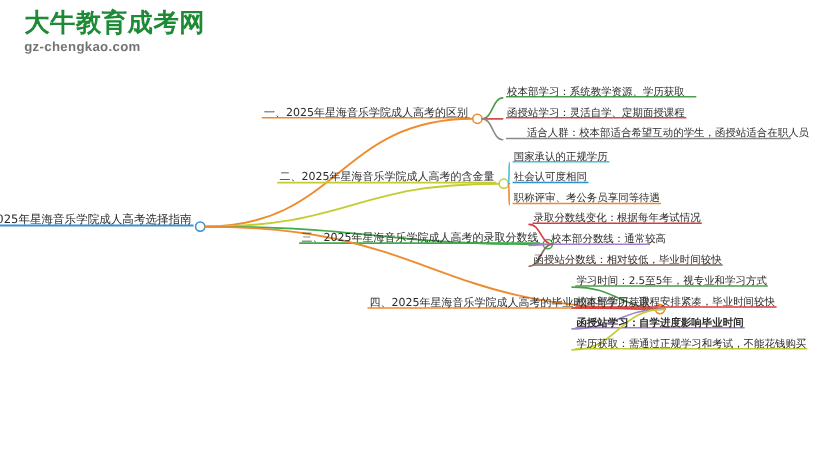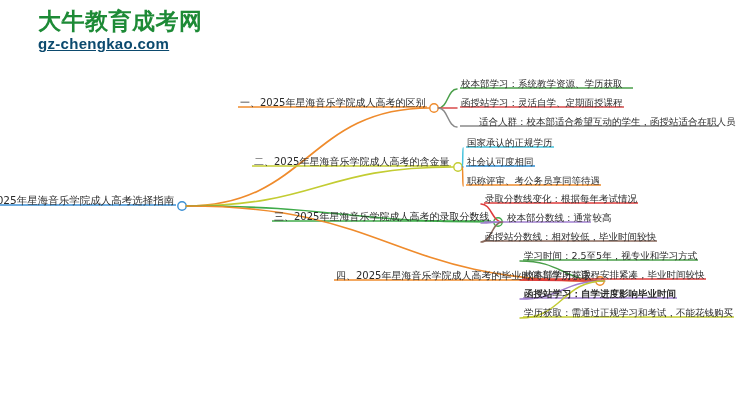--- a/index.html
+++ b/index.html
@@ -83,38 +83,37 @@
     width: 48px;
     text-align: center;
     font-size: 17px;
     font-weight: bold;
     color: #2b2b2b;
     letter-spacing: -1px;
     font-family: "DejaVu Sans", sans-serif;
     line-height: 19px;
   }
   #logo-text-block {
-    margin-left: 24px;
+    margin-left: 8px;
   }
   #logo-title {
     font-size: 23px;
     font-weight: bold;
     color: #1d8a36;
     letter-spacing: 0.5px;
     font-family: "DejaVu Sans", sans-serif;
     line-height: 26px;
   }
   #logo-sub {
-    font-size: 15px;
+    font-size: 12px;
     font-weight: bold;
-    color: #0c4a6e;
+    color: #737373;
     letter-spacing: 0.3px;
     font-family: "Liberation Sans", sans-serif;
     margin-top: 1px;
-    text-decoration: underline;
   }
 
   
   #map {
     position: absolute;
     left: 0;
     top: 0;
     width: 750px;
     height: 410px;
   }
@@ -204,21 +203,21 @@
       <div class="node-label branch-label" style="visibility: visible; left: 240px; top: 95.5px;">一、2025年星海音乐学院成人高考的区别</div>
       <div class="node-label leaf-label" style="visibility: visible; left: 461px; top: 76.5px;">校本部学习：系统教学资源、学历获取</div>
       <div class="node-label leaf-label" style="visibility: visible; left: 461px; top: 95.5px;">函授站学习：灵活自学、定期面授课程</div>
       <div class="node-label leaf-label" style="visibility: visible; left: 461px; top: 114.5px; margin-left: 18px;">适合人群：校本部适合希望互动的学生，函授站适合在职人员</div>
       <div class="node-label branch-label" style="visibility: visible; left: 254px; top: 154.5px;">二、2025年星海音乐学院成人高考的含金量</div>
       <div class="node-label leaf-label" style="visibility: visible; left: 467px; top: 135.5px;">国家承认的正规学历</div>
       <div class="node-label leaf-label" style="visibility: visible; left: 467px; top: 154.5px;">社会认可度相同</div>
       <div class="node-label leaf-label" style="visibility: visible; left: 467px; top: 173.5px;">职称评审、考公务员享同等待遇</div>
       <div class="node-label branch-label" style="visibility: visible; left: 274px; top: 209.5px;">三、2025年星海音乐学院成人高考的录取分数线</div>
       <div class="node-label leaf-label" style="visibility: visible; left: 485px; top: 191.5px;">录取分数线变化：根据每年考试情况</div>
-      <div class="node-label leaf-label" style="visibility: visible; left: 507px; top: 210.5px;">校本部分数线：通常较高</div>
+      <div class="node-label leaf-label" style="visibility: visible; left: 485px; top: 210.5px; padding-left: 16px;">校本部分数线：通常较高</div>
       <div class="node-label leaf-label" style="visibility: visible; left: 485px; top: 229.5px;">函授站分数线：相对较低，毕业时间较快</div>
       <div class="node-label branch-label" style="visibility: visible; left: 336px; top: 268.5px;">四、2025年星海音乐学院成人高考的毕业时间与学历获取</div>
       <div class="node-label leaf-label" style="visibility: visible; left: 524px; top: 248.5px;">学习时间：2.5至5年，视专业和学习方式</div>
       <div class="node-label leaf-label" style="visibility: visible; left: 524px; top: 267.5px;">校本部学习：课程安排紧凑，毕业时间较快</div>
       <div class="node-label leaf-label" style="visibility: visible; left: 524px; top: 286.5px; font-weight: bold;">函授站学习：自学进度影响毕业时间</div>
       <div class="node-label leaf-label" style="visibility: visible; left: 524px; top: 305.5px;">学历获取：需通过正规学习和考试，不能花钱购买</div>
     </div>
 </div>
 
 </body></html>

